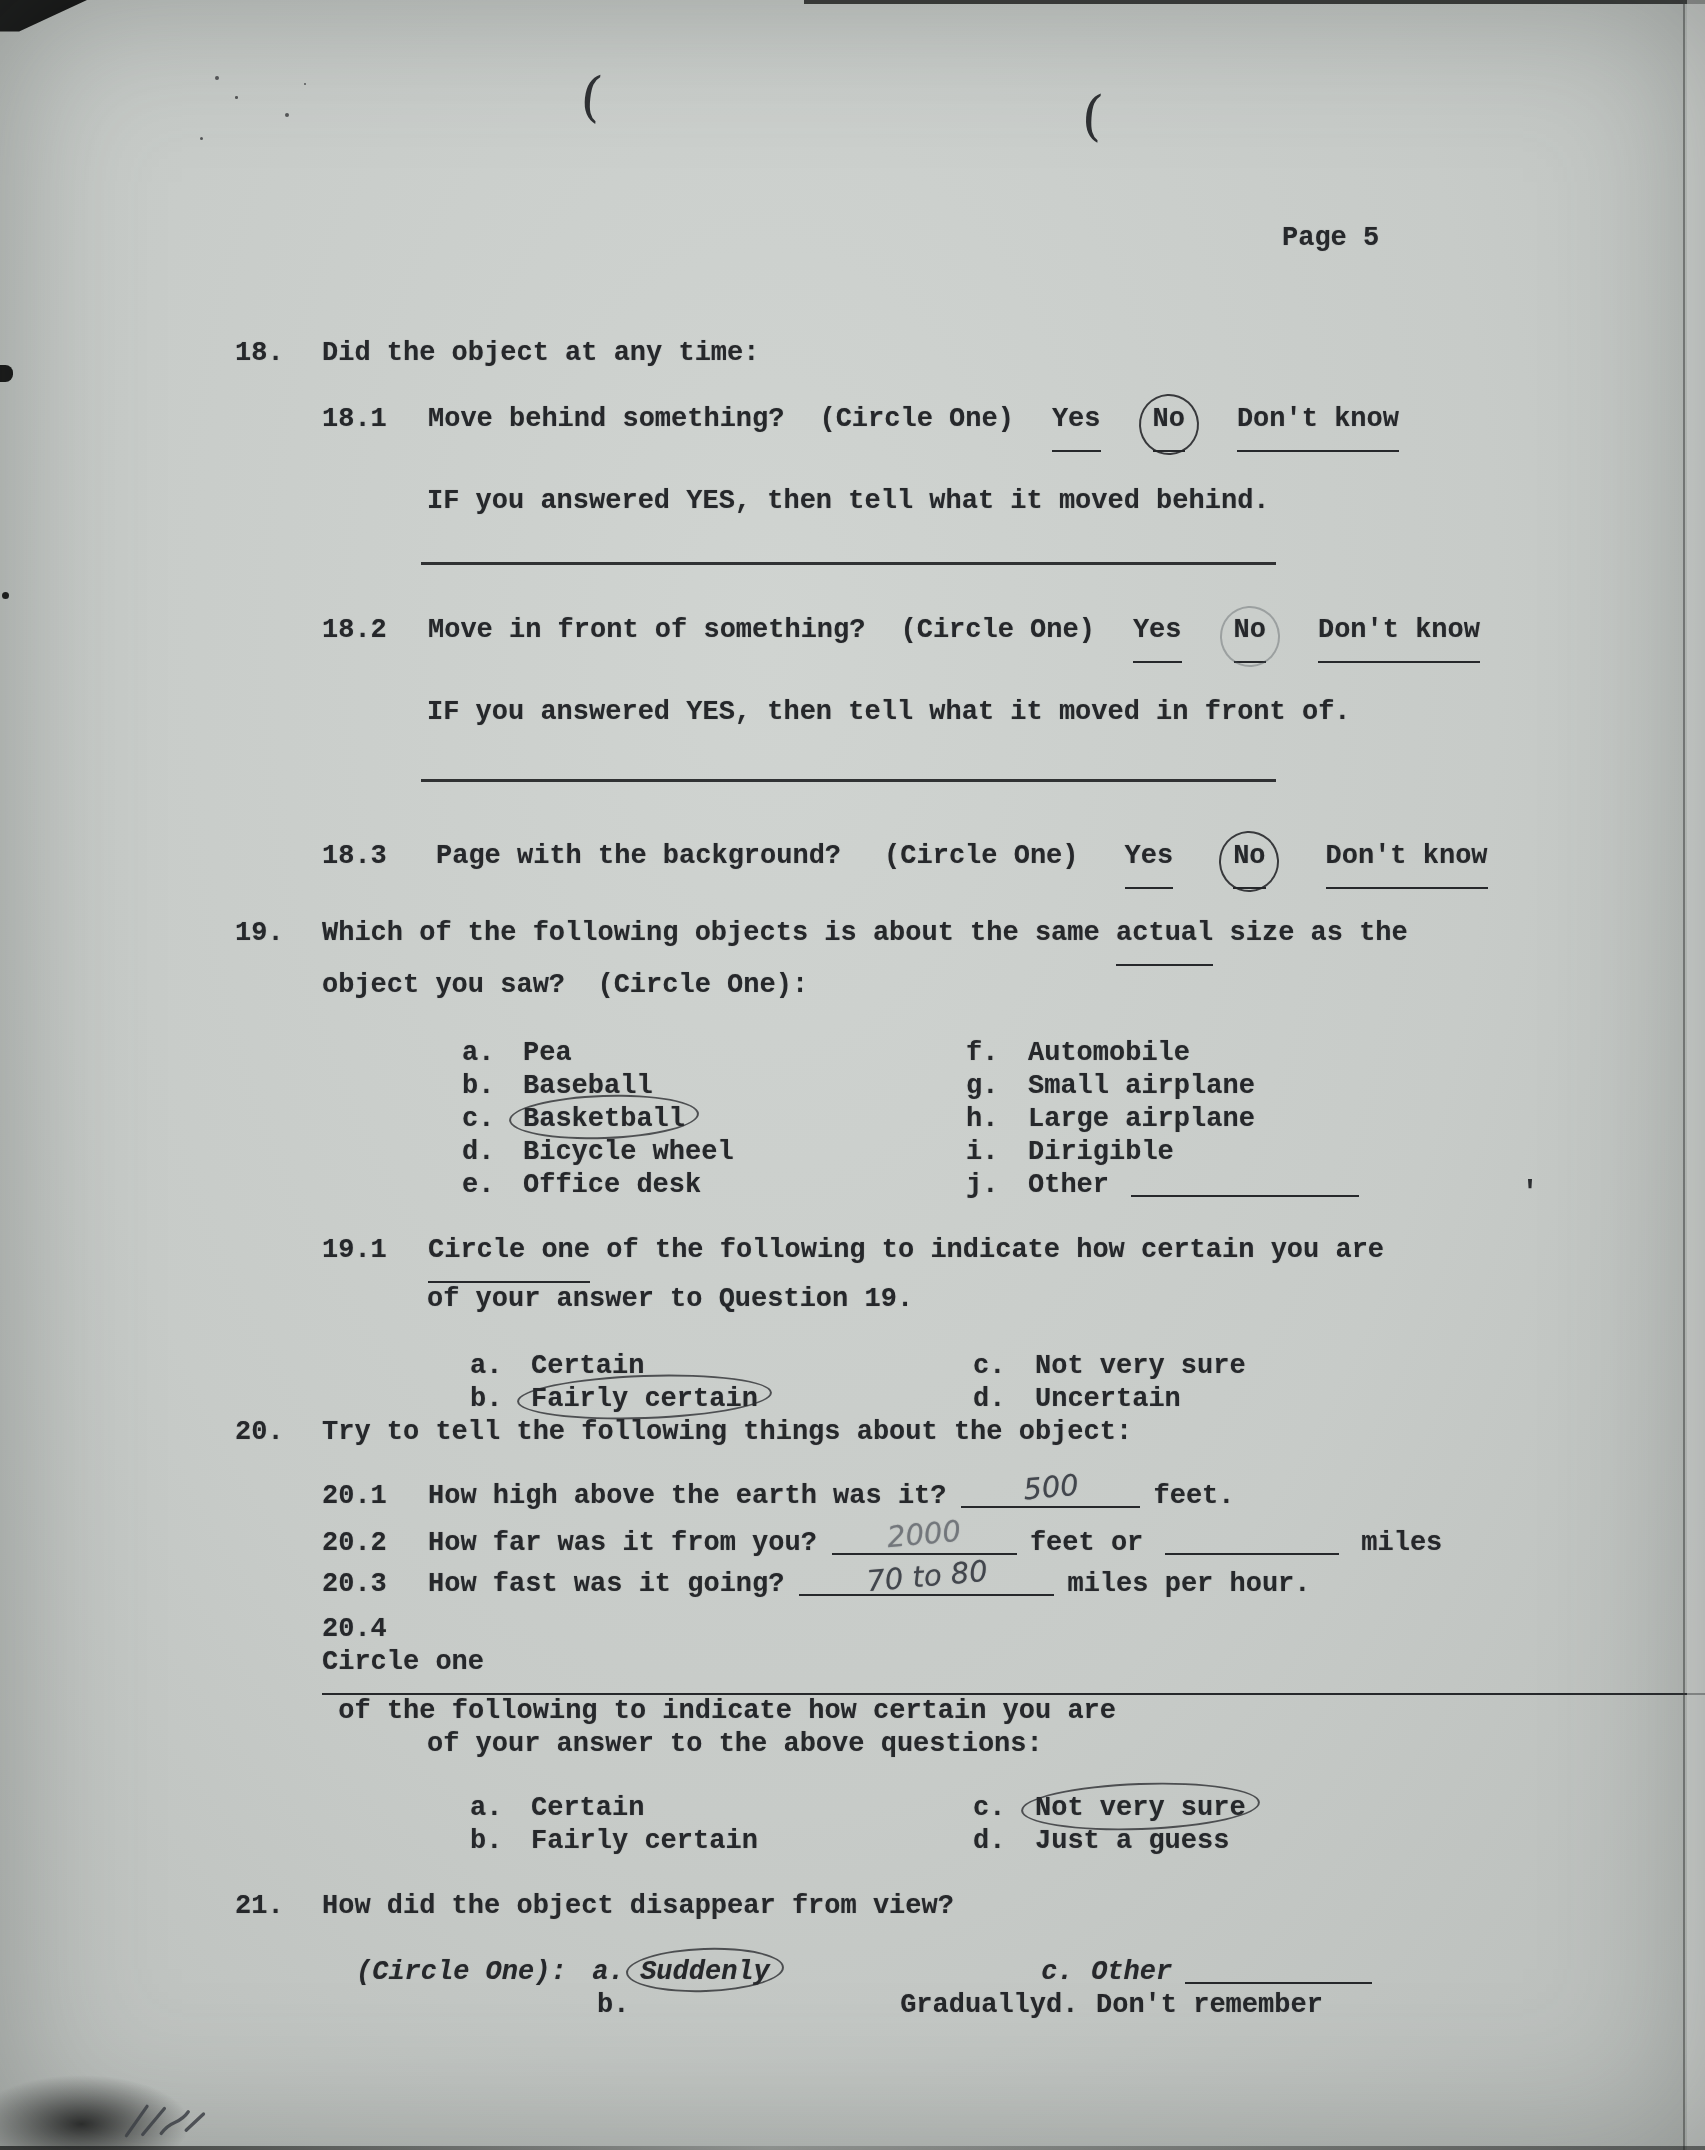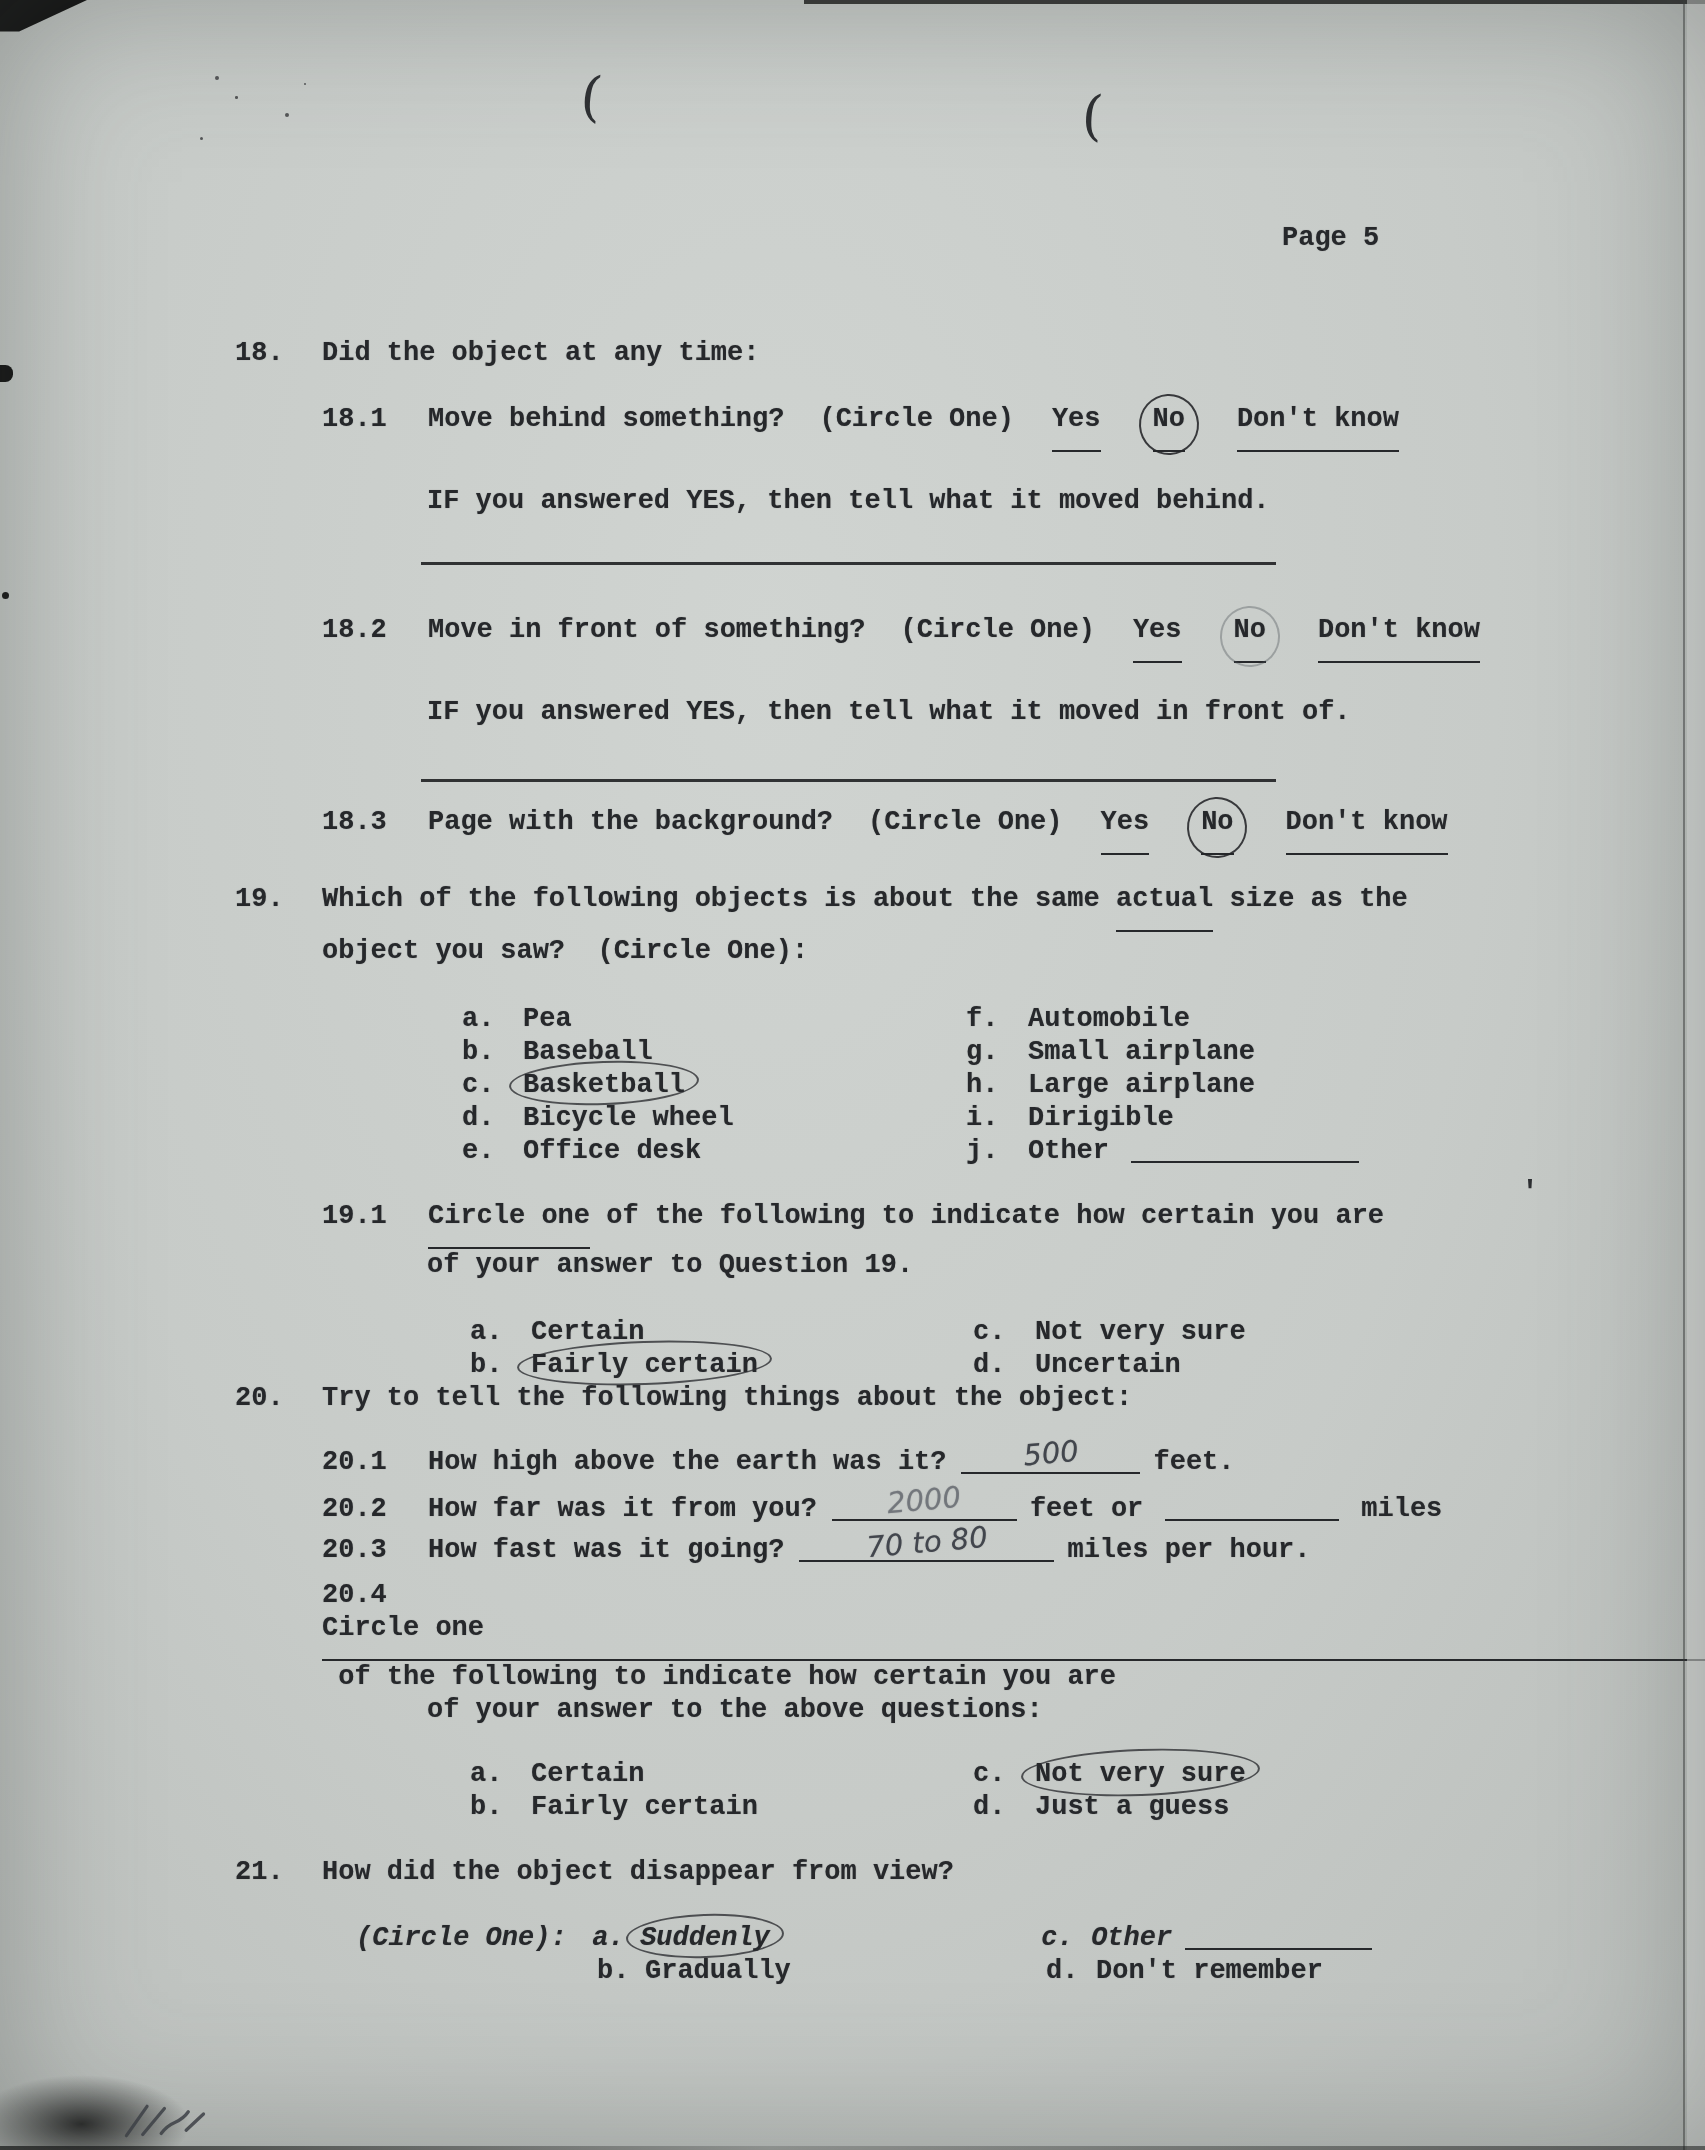--- a/index.html
+++ b/index.html
@@ -40,21 +40,21 @@
     font-size:29px; color:#42464d; white-space:pre; }
   .hand.light { color:rgba(95,100,108,.60); }
 
   
   .q18-head   { margin-top:337px; margin-left:235px; }
   .sub18-1    { margin-top:33px;  margin-left:322px; }
   .if-row     { margin-top:33px;  margin-left:427px; }
   .ansline-1  { margin-top:42px; }
   .sub18-2    { margin-top:49px;  margin-left:322px; }
   .ansline-2  { margin-top:47px; }
-  .sub18-3    { margin-top:24px;  margin-left:322px; }
+  .sub18-3    { margin-top:58px;  margin-left:322px;gap:8px; }
   .q19-head   { margin-top:28px;  margin-left:235px; }
   .q19-line2  { margin-left:322px; margin-top:3.3px; }
   .list19     { margin-top:35px;  margin-left:462px; }
   .list19 .letter  { width:61px; }
   .list19 .wrap    { width:443px; }
   .list19 .letter2 { width:62px; }
   .q19_1-head { margin-top:31.5px;  margin-left:322px; }
   .q19_1-line2{ margin-left:427px; }
   .opts       { margin-top:34px;  margin-left:470px; }
   .opts .letter  { width:61px; }
@@ -67,21 +67,21 @@
   .q20_4-head { margin-top:11.4px;  margin-left:322px;flex-direction:column; }
   .q20_4-line2{ margin-left:427px; }
   .opts20     { margin-top:31px; }
   .q21-head   { margin-top:32px;  margin-left:235px; }
   .q21-row1   { margin-top:33px;  margin-left:356px;font-style:italic; }
   .q21-row1 .letter  { width:48px; margin-left:25.5px; }
   .q21-row1 .wrap    { width:401px; }
   .q21-row1 .letter2 { width:50px; }
   .q21-row2   { margin-left:597px; }
   .q21-row2 .letter  { width:48px; }
-  .q21-row2 .wrap    { width:401px; }
+  .q21-row2 .wrap    { width:401px;text-align:right; }
   .q21-row2 .letter2 { width:50px; }
 
   .ml-co  { margin-left:35px; }
   .ml-yes { margin-left:38px; }
   .ml-opt { margin-left:52px; }
   .ml-sp  { margin-left:15px; }
   .ml-sp2 { margin-left:13px; }
   .ml-sp3 { margin-left:22px; }
 
   .page-label { position:absolute; left:1282px; top:222px; }

